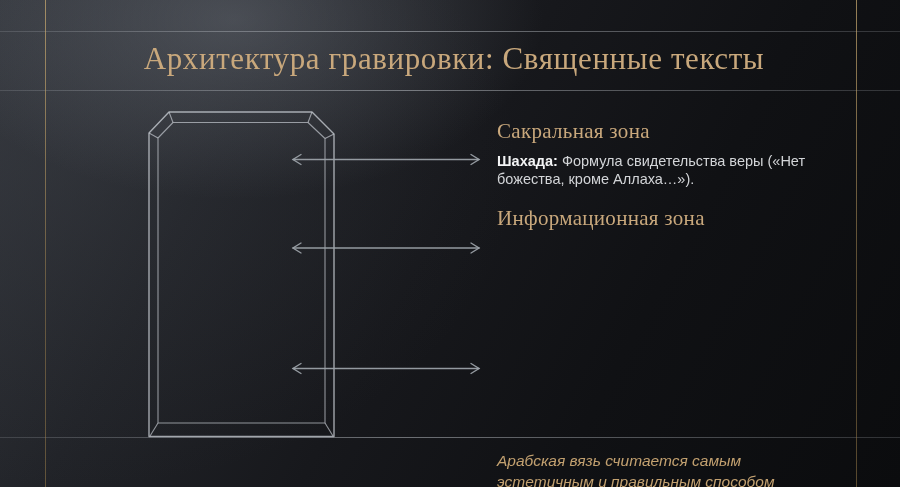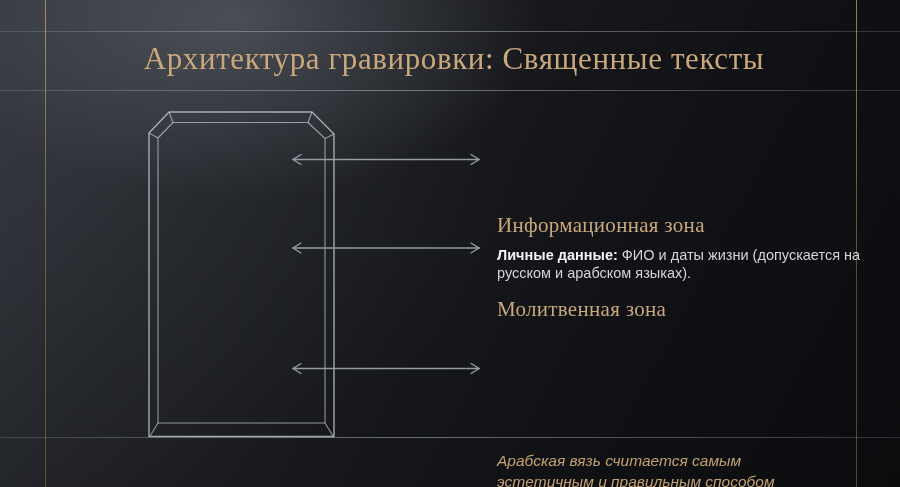--- a/index.html
+++ b/index.html
@@ -27,21 +27,21 @@
     font-size:21px;color:#c9a87c;letter-spacing:0.3px;line-height:1.2;
   }
   .zone-para{margin:0 0 13px 0;font-size:14.5px;line-height:1.24;color:#d3d5d8;}
   .zone-para:last-child{margin-bottom:0;}
   .lead{font-weight:bold;color:#f3f4f5;}
   .footer-note{
     position:absolute;left:497px;top:451px;width:318px;
     font-size:15.5px;font-style:italic;line-height:1.35;color:#c3a170;
   }
   #zone-1{top:119px;}
-  #zone-2{top:213px;}
+  #zone-2{top:206px;}
   #zone-3{top:297px;}
 </style>
 </head>
 <body>
 
 <div class="canvas">
 
   <div class="hline" style="top:31px;"></div>
   <div class="hline" style="top:90px;"></div>
   <div class="hline" style="top:437px;"></div>
@@ -75,25 +75,27 @@
         <path d="M471,243 L479,248 L471,253"></path>
       </g>
       <g>
         <path d="M293,368.5 L479,368.5"></path>
         <path d="M301,363.5 L293,368.5 L301,373.5"></path>
         <path d="M471,363.5 L479,368.5 L471,373.5"></path>
       </g>
     </g>
   </svg>
 
+  <div class="zone" id="zone-1">
+    <h2 class="zone-heading">Сакральная зона</h2>
+    <p class="zone-para"><span class="lead">Шахада:</span> <span>Формула свидетельства веры («Нет божества, кроме Аллаха…»).</span></p>
+  </div>
 
   <div class="zone" id="zone-2">
     <h2 class="zone-heading">Информационная зона</h2>
-    <p class="zone-para"><span class="lead">Личные данные:</span> <span>ФИО и даты жизни (допускается на русском и арабском языках).</span></p>
   </div>
 
   <div class="zone" id="zone-3">
-    <h2 class="zone-heading">Молитвенная зона</h2>
   </div>
 
   <div class="footer-note">Арабская вязь считается самым эстетичным и правильным способом украшения.</div>
 
 </div>
 
 </body></html>

